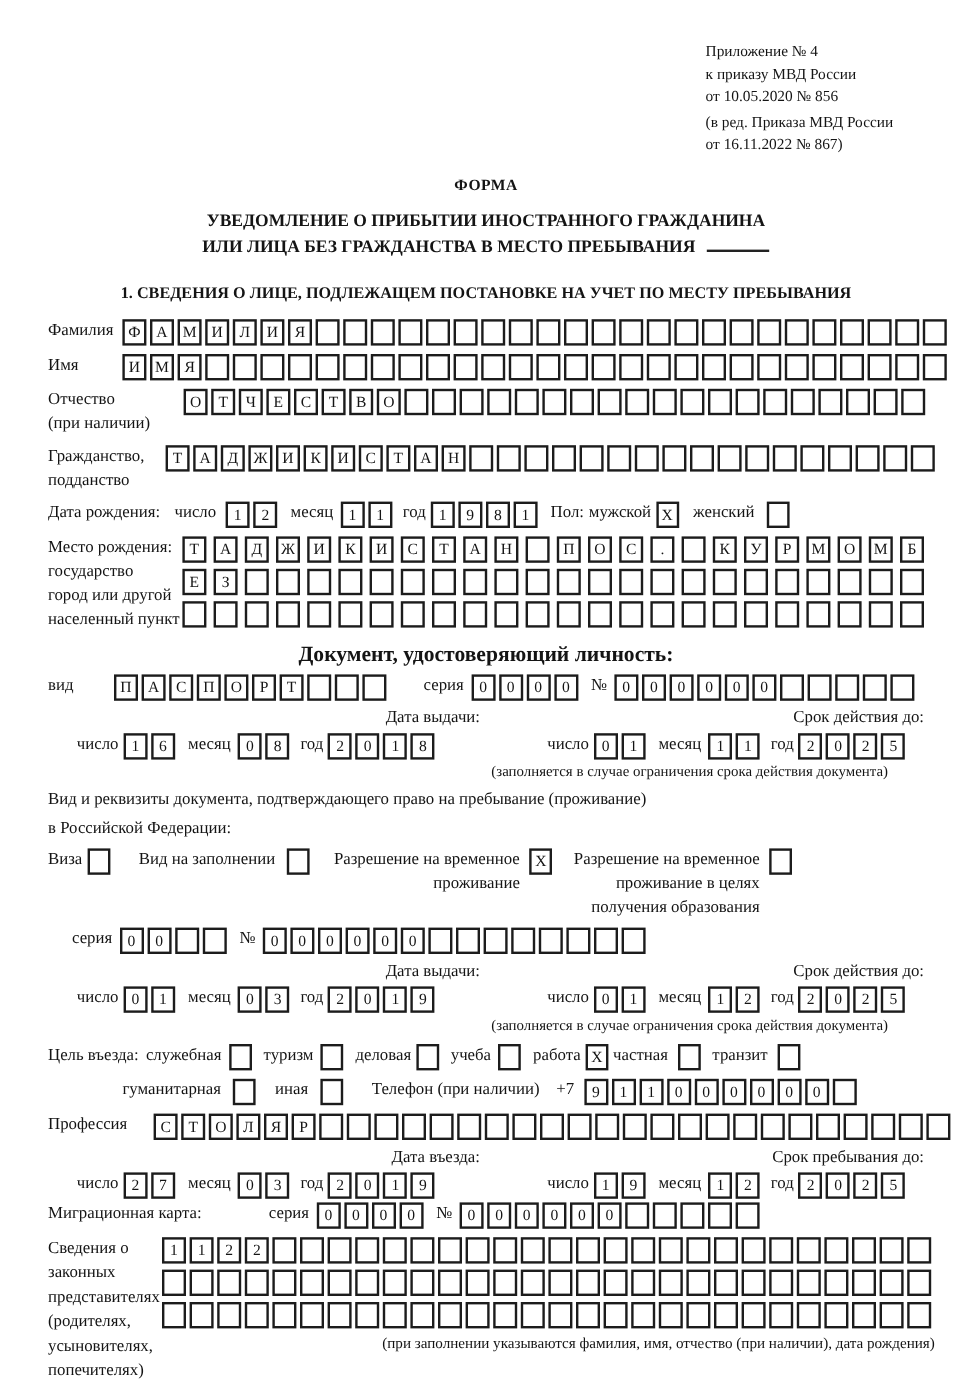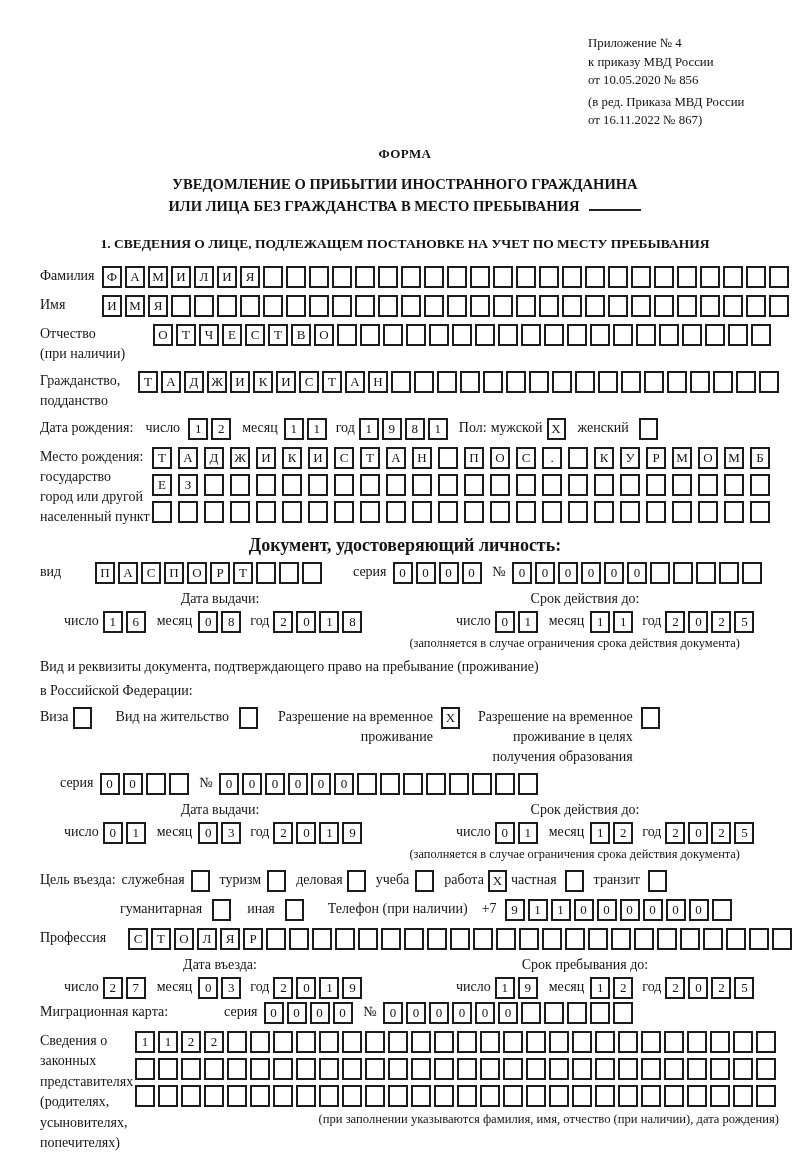--- a/index.html
+++ b/index.html
@@ -35,31 +35,31 @@
   .ml4{margin-left:4px} .ml6{margin-left:6px} .ml8{margin-left:8px} .ml10{margin-left:10px}
   .ml12{margin-left:12px} .ml14{margin-left:14px} .ml16{margin-left:16px} .ml18{margin-left:18px}
   .ml20{margin-left:20px} .ml24{margin-left:24px} .ml28{margin-left:28px} .ml56{margin-left:56px}
 
   .crows > .cells { margin-bottom:5px; }
   .dochead { font-weight:700; text-align:center; margin:0 0 6px; font-size:18px; }
 
   .datepair { display:flex; margin-bottom:3px; }
   .dcol1 { width:360px; flex:0 0 auto; }
   .dcol2 { flex:1; }
-  .dhead { text-align:center; margin-bottom:4px; }
+  .dhead { text-align:right; margin-bottom:4px; }
   .dline { display:flex; align-items:flex-start; }
   .dcol1 .dline { padding-left:24px; }
   .dcol2 .dline { padding-left:56px; }
   .note { text-align:right; padding-right:30px; font-size:12.4px; margin:0 0 8px; }
 
   .intro { margin-bottom:8px; }
   .opts { margin-bottom:6px; }
   .optblock { display:flex; flex:0 0 auto; }
   .optlines { text-align:right; line-height:20px; }
-  .purline2 { margin-left:80px; }
+  .purline2 { margin-left:62px; }
 
   .reps { margin-bottom:0; }
   .repslbl { width:95px; line-height:20.5px; flex:0 0 auto; }
   .repnote { text-align:right; font-size:12.6px; margin-top:2px; }
 </style>
 </head>
 <body>
 
 <div class="page">
 
@@ -428,21 +428,21 @@
     </div>
   </div>
   <div class="note">(заполняется в случае ограничения срока действия документа)</div>
 
   <div class="intro">Вид и реквизиты документа, подтверждающего право на пребывание (проживание)</div>
   <div class="intro">в Российской Федерации:</div>
 
   <div class="row opts">
     <span class="lbl">Виза</span>
     <span class="chk ml4"></span>
-    <span class="lbl ml24">Вид на жительство</span>
+    <span class="lbl ml24">Вид на заполнении</span>
     <span class="chk ml10"></span>
     <span class="optblock ml20">
       <span class="optlines">
         <div>Разрешение на временное</div>
         <div>проживание</div>
       </span>
       <span class="chk ml8">X</span>
     </span>
     <span class="optblock ml18">
       <span class="optlines">

